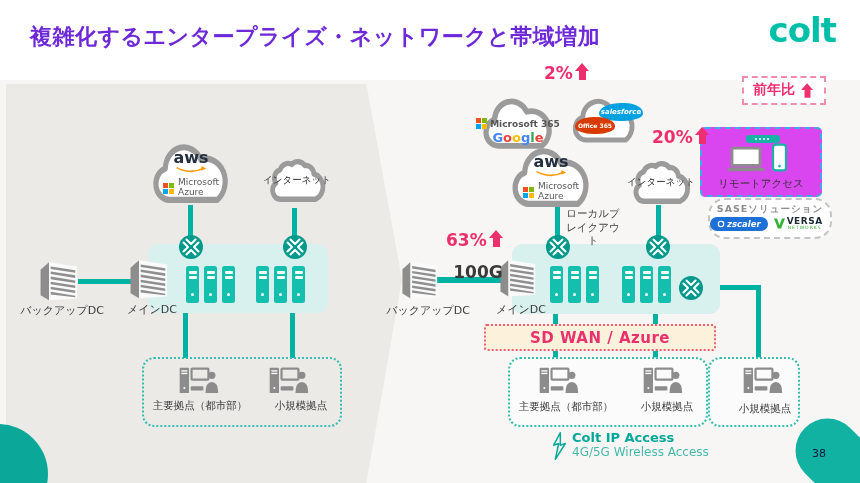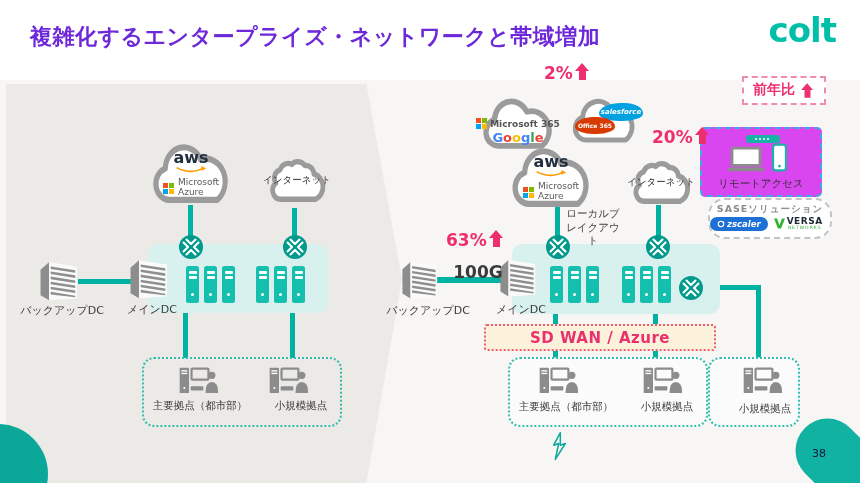--- a/index.html
+++ b/index.html
@@ -424,17 +424,21 @@
         <span class="versa-sub">NETWORKS</span>
       </span>
     </span>
   </div>
 </div>
 
 <div class="ipaccess">
   <svg width="15" height="30" viewBox="0 0 18 34">
     <path d="M10 1 L2 16 l6 -2 L4 33 L16 14 l-6 2 Z" fill="none" stroke="#0aa99c" stroke-width="1.8" stroke-linejoin="round"></path>
   </svg>
+  <div>
+    <div class="ip-t">Colt IP Access</div>
+    <div class="ip-s">4G/5G Wireless Access</div>
+  </div>
 </div>
 
 <div class="corner-circle"></div>
 <div class="corner-pill"></div>
 <div class="pagenum">38</div>
 
 </body></html>

